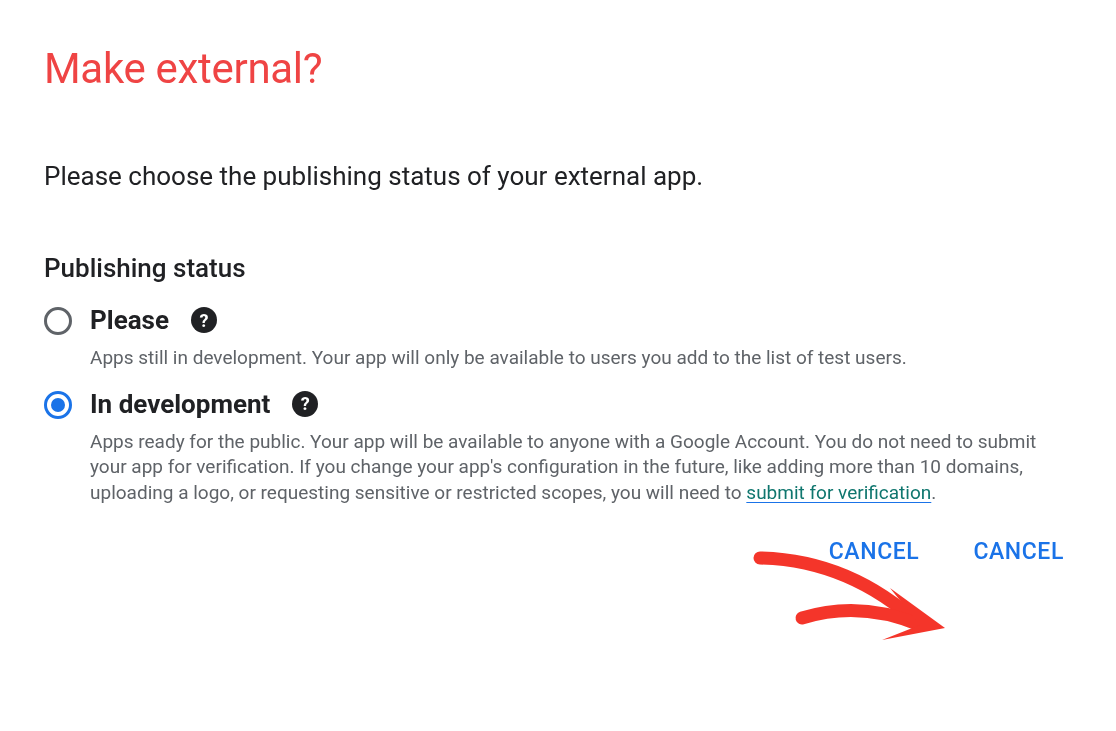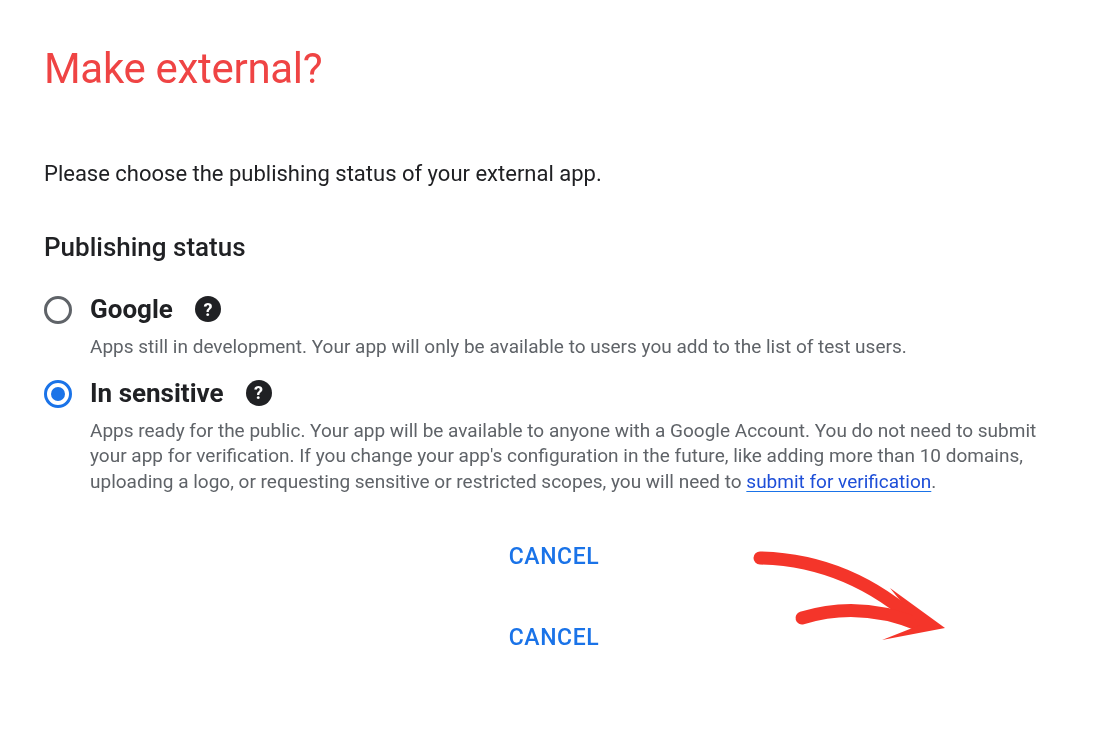--- a/index.html
+++ b/index.html
@@ -20,30 +20,30 @@
       width: 100%;
     }
     .title {
       font-size: 42px;
       font-weight: 400;
       color: #ef4444;
       margin-bottom: 68px;
       letter-spacing: -0.3px;
     }
     .prompt {
-      font-size: 22px;
+      font-size: 26px;
       font-weight: 400;
       color: #202124;
-      margin-bottom: 46px;
+      margin-bottom: 62px;
     }
     .section-heading {
       font-size: 26px;
       font-weight: 500;
       color: #202124;
-      margin-bottom: 32px;
+      margin-bottom: 22px;
     }
     .radio-group {
     }
     .radio-option {
       display: flex;
       align-items: flex-start;
       gap: 18px;
       margin-bottom: 18px;
     }
     .radio-circle {
@@ -100,33 +100,32 @@
       cursor: pointer;
       flex-shrink: 0;
     }
     .option-desc {
       font-size: 19px;
       line-height: 1.35;
       color: #5f6368;
       font-weight: 400;
     }
     .link {
-      color: #1d4ed8;
+      color: #0f766e;
       text-decoration: underline;
       text-decoration-color: #1a73e8;
       text-underline-offset: 3px;
       cursor: pointer;
     }
     .actions {
       display: flex;
       justify-content: flex-end;
       gap: 54px;
-      margin-top: 48px;
+      margin-top: 32px;
       padding-right: 8px;
-      flex-direction: column;
     }
     .action-btn {
       background: none;
       border: none;
       color: #1a73e8;
       font-size: 23px;
       font-weight: 500;
       letter-spacing: 0.6px;
       cursor: pointer;
       font-family: inherit;
@@ -148,32 +147,32 @@
   <p class="prompt">Please choose the publishing status of your external app.</p>
 
   <h2 class="section-heading">Publishing status</h2>
 
   <div class="radio-group">
 
     <div class="radio-option">
       <div class="radio-circle radio-unchecked"></div>
       <div class="option-content">
         <div class="option-label-row">
-          <span class="option-label">Google</span>
+          <span class="option-label">Please</span>
           <span class="help-icon">?</span>
         </div>
         <p class="option-desc">Apps still in development. Your app will only be available to users you add to the list of test users.</p>
       </div>
     </div>
 
     <div class="radio-option">
       <div class="radio-circle radio-checked"></div>
       <div class="option-content">
         <div class="option-label-row">
-          <span class="option-label">In sensitive</span>
+          <span class="option-label">In development</span>
           <span class="help-icon">?</span>
         </div>
         <p class="option-desc"><span>Apps ready for the public. Your app will be available to anyone with a Google Account. You do not need to submit your app for verification. If you change your app's configuration in the future, like adding more than 10 domains, uploading a logo, or requesting sensitive or restricted scopes, you will need to </span><a class="link">submit for verification</a><span>.</span></p>
       </div>
     </div>
 
   </div>
 
   <div class="actions">
     <button class="action-btn">CANCEL</button>

